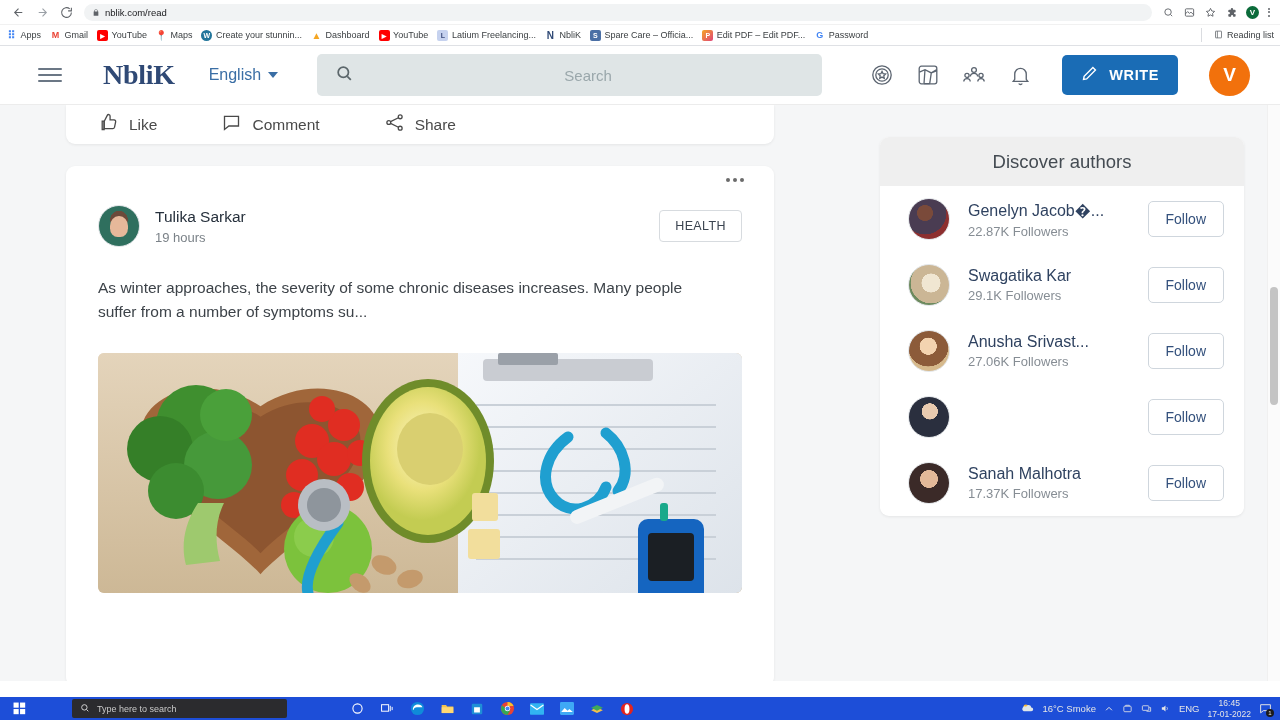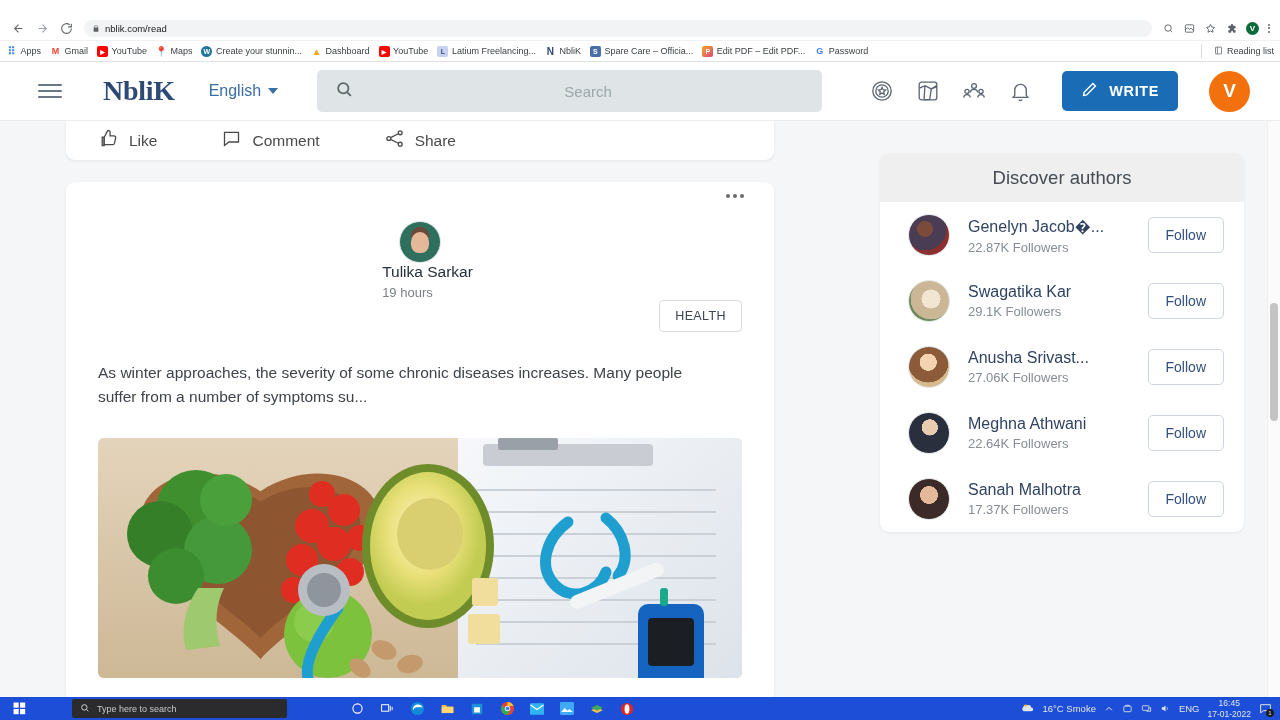--- a/index.html
+++ b/index.html
@@ -8,21 +8,20 @@
     overflow: hidden;
     font-family: "Liberation Sans", sans-serif;
     background: #ffffff;
   }
 
   
   .browser-chrome {
     width: 1280px;
     background: #ffffff;
     border-bottom: 1px solid #dfe1e5;
-    margin-top: 16px;
   }
   .url-bar-row {
     height: 24px;
     display: flex;
     align-items: center;
     padding: 0 8px;
     gap: 4px;
     background: #ffffff;
   }
   .nav-btn {
@@ -201,21 +200,21 @@
   .dots-menu i { width: 4px; height: 4px; background: #6b6b6b; border-radius: 50%; display: block; }
   .art-title {
     margin-top: 19px;
     font-family: "Liberation Serif", serif;
     font-size: 26px; font-weight: bold;
     color: #1c1c1c; line-height: 1.26;
     letter-spacing: -0.1px;
   }
   .author-row {
     margin-top: 23px;
-    display: flex; align-items: center; flex-direction: column;
+    display: flex; align-items: center;
   }
   .author-pic {
     width: 42px; height: 42px; border-radius: 50%;
     background: radial-gradient(circle at 50% 34%, #6b4a3a 0 26%, #2f6f5e 27% 100%);
     border: 1px solid #dfe3e6;
     flex: 0 0 auto;
     overflow: hidden;
     position: relative;
   }
   .author-pic::after {
@@ -692,24 +691,20 @@
           <div class="ai-pic" style="background:radial-gradient(circle at 48% 38%,#f3d3b0 0 26%,#8c5b3a 27% 62%,#d6b98c 63% 100%);"></div>
           <div class="ai-meta">
             <div class="ai-name">Anusha Srivast...</div>
             <div class="ai-followers">27.06K Followers</div>
           </div>
           <button class="follow-btn">Follow</button>
         </div>
 
         <div class="author-item">
           <div class="ai-pic" style="background:radial-gradient(circle at 52% 36%,#e9cbb0 0 24%,#2a2f3e 25% 100%);"></div>
-          <div class="ai-meta">
-            <div class="ai-name">Meghna Athwani</div>
-            <div class="ai-followers">22.64K Followers</div>
-          </div>
           <button class="follow-btn">Follow</button>
         </div>
 
         <div class="author-item">
           <div class="ai-pic" style="background:radial-gradient(circle at 50% 40%,#e3b999 0 28%,#3b2a28 29% 100%);"></div>
           <div class="ai-meta">
             <div class="ai-name">Sanah Malhotra</div>
             <div class="ai-followers">17.37K Followers</div>
           </div>
           <button class="follow-btn">Follow</button>

